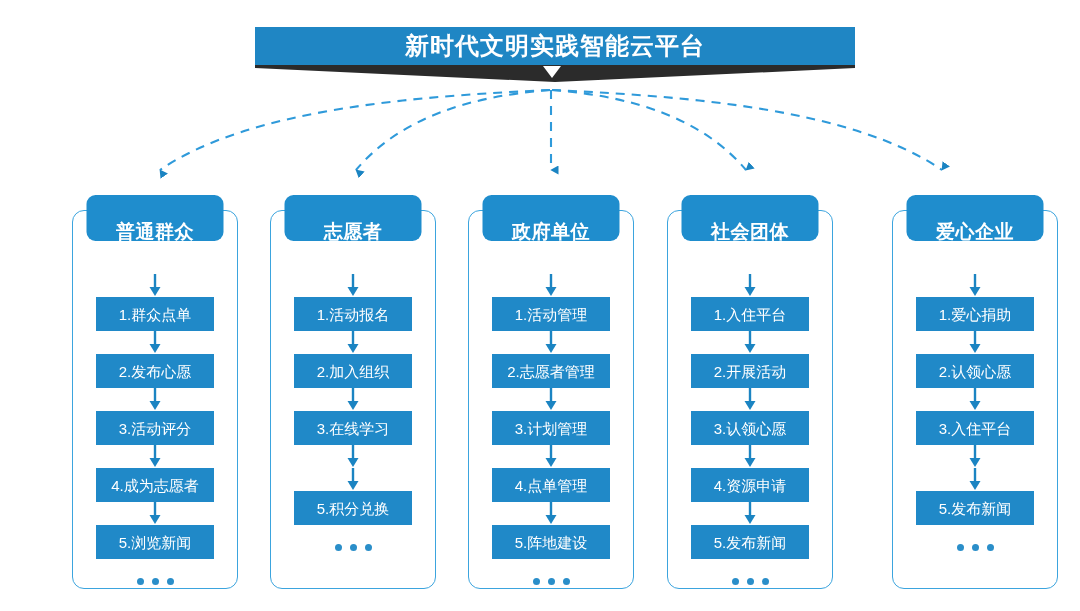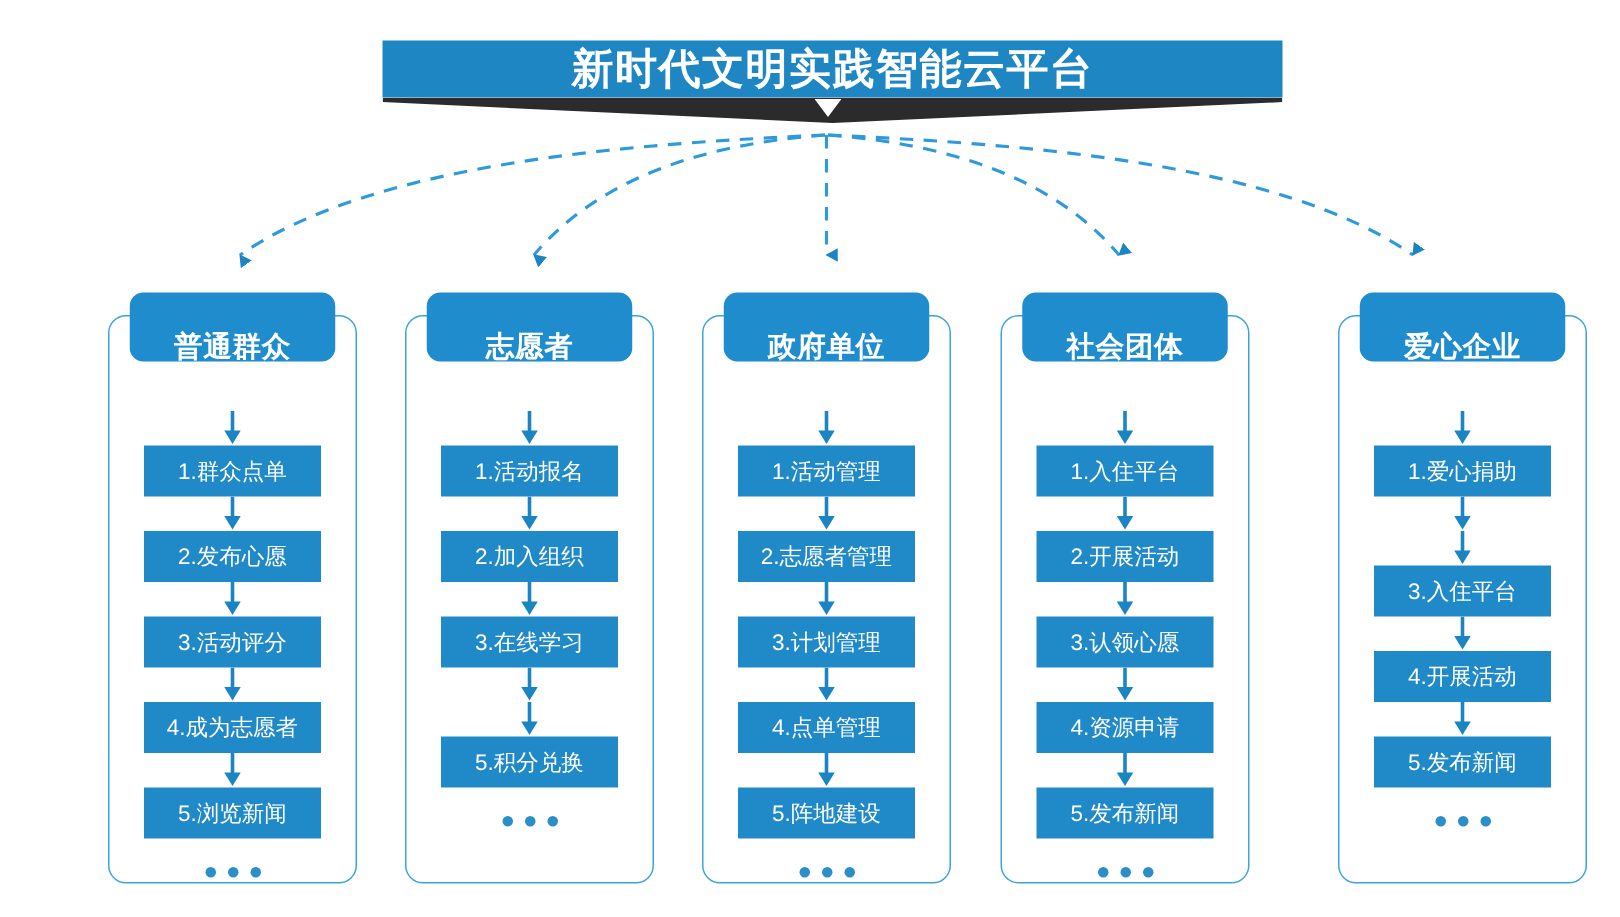--- a/index.html
+++ b/index.html
@@ -19,21 +19,21 @@
   #title-banner {
     position: absolute;
     left: 255px; top: 27px;
     width: 600px; height: 38px;
     background: #1f86c4;
     display: flex; align-items: center; justify-content: center;
     z-index: 5;
   }
   #title-text {
     color: #ffffff;
-    font-size: 28px;
+    font-size: 24px;
     font-weight: bold;
     letter-spacing: 1px;
     line-height: 1;
   }
   
   #title-shadow {
     position: absolute;
     left: 255px; top: 65px;
     width: 600px; height: 17px;
     background: #2b2b2b;
@@ -362,34 +362,34 @@
             <path d="M7,0 L7,14" stroke="#1b84c2" stroke-width="2.4" fill="none"></path>
             <path d="M1.5,13 L12.5,13 L7,22 Z" fill="#1b84c2"></path>
           </svg>
           <div class="item-box">
             <span class="item-label">1.爱心捐助</span>
           </div>
           <svg class="step-arrow" viewBox="0 0 14 23">
             <path d="M7,0 L7,14" stroke="#1b84c2" stroke-width="2.4" fill="none"></path>
             <path d="M1.5,13 L12.5,13 L7,22 Z" fill="#1b84c2"></path>
           </svg>
+          <div class="item-box">
+            <span class="item-label">2.认领心愿</span>
+          </div>
           <svg class="step-arrow" viewBox="0 0 14 23">
             <path d="M7,0 L7,14" stroke="#1b84c2" stroke-width="2.4" fill="none"></path>
             <path d="M1.5,13 L12.5,13 L7,22 Z" fill="#1b84c2"></path>
           </svg>
           <div class="item-box">
             <span class="item-label">3.入住平台</span>
           </div>
           <svg class="step-arrow" viewBox="0 0 14 23">
             <path d="M7,0 L7,14" stroke="#1b84c2" stroke-width="2.4" fill="none"></path>
             <path d="M1.5,13 L12.5,13 L7,22 Z" fill="#1b84c2"></path>
           </svg>
-          <div class="item-box">
-            <span class="item-label">4.开展活动</span>
-          </div>
           <svg class="step-arrow" viewBox="0 0 14 23">
             <path d="M7,0 L7,14" stroke="#1b84c2" stroke-width="2.4" fill="none"></path>
             <path d="M1.5,13 L12.5,13 L7,22 Z" fill="#1b84c2"></path>
           </svg>
           <div class="item-box">
             <span class="item-label">5.发布新闻</span>
           </div>
           <div class="ellipsis">
             <span></span>
             <span></span>

